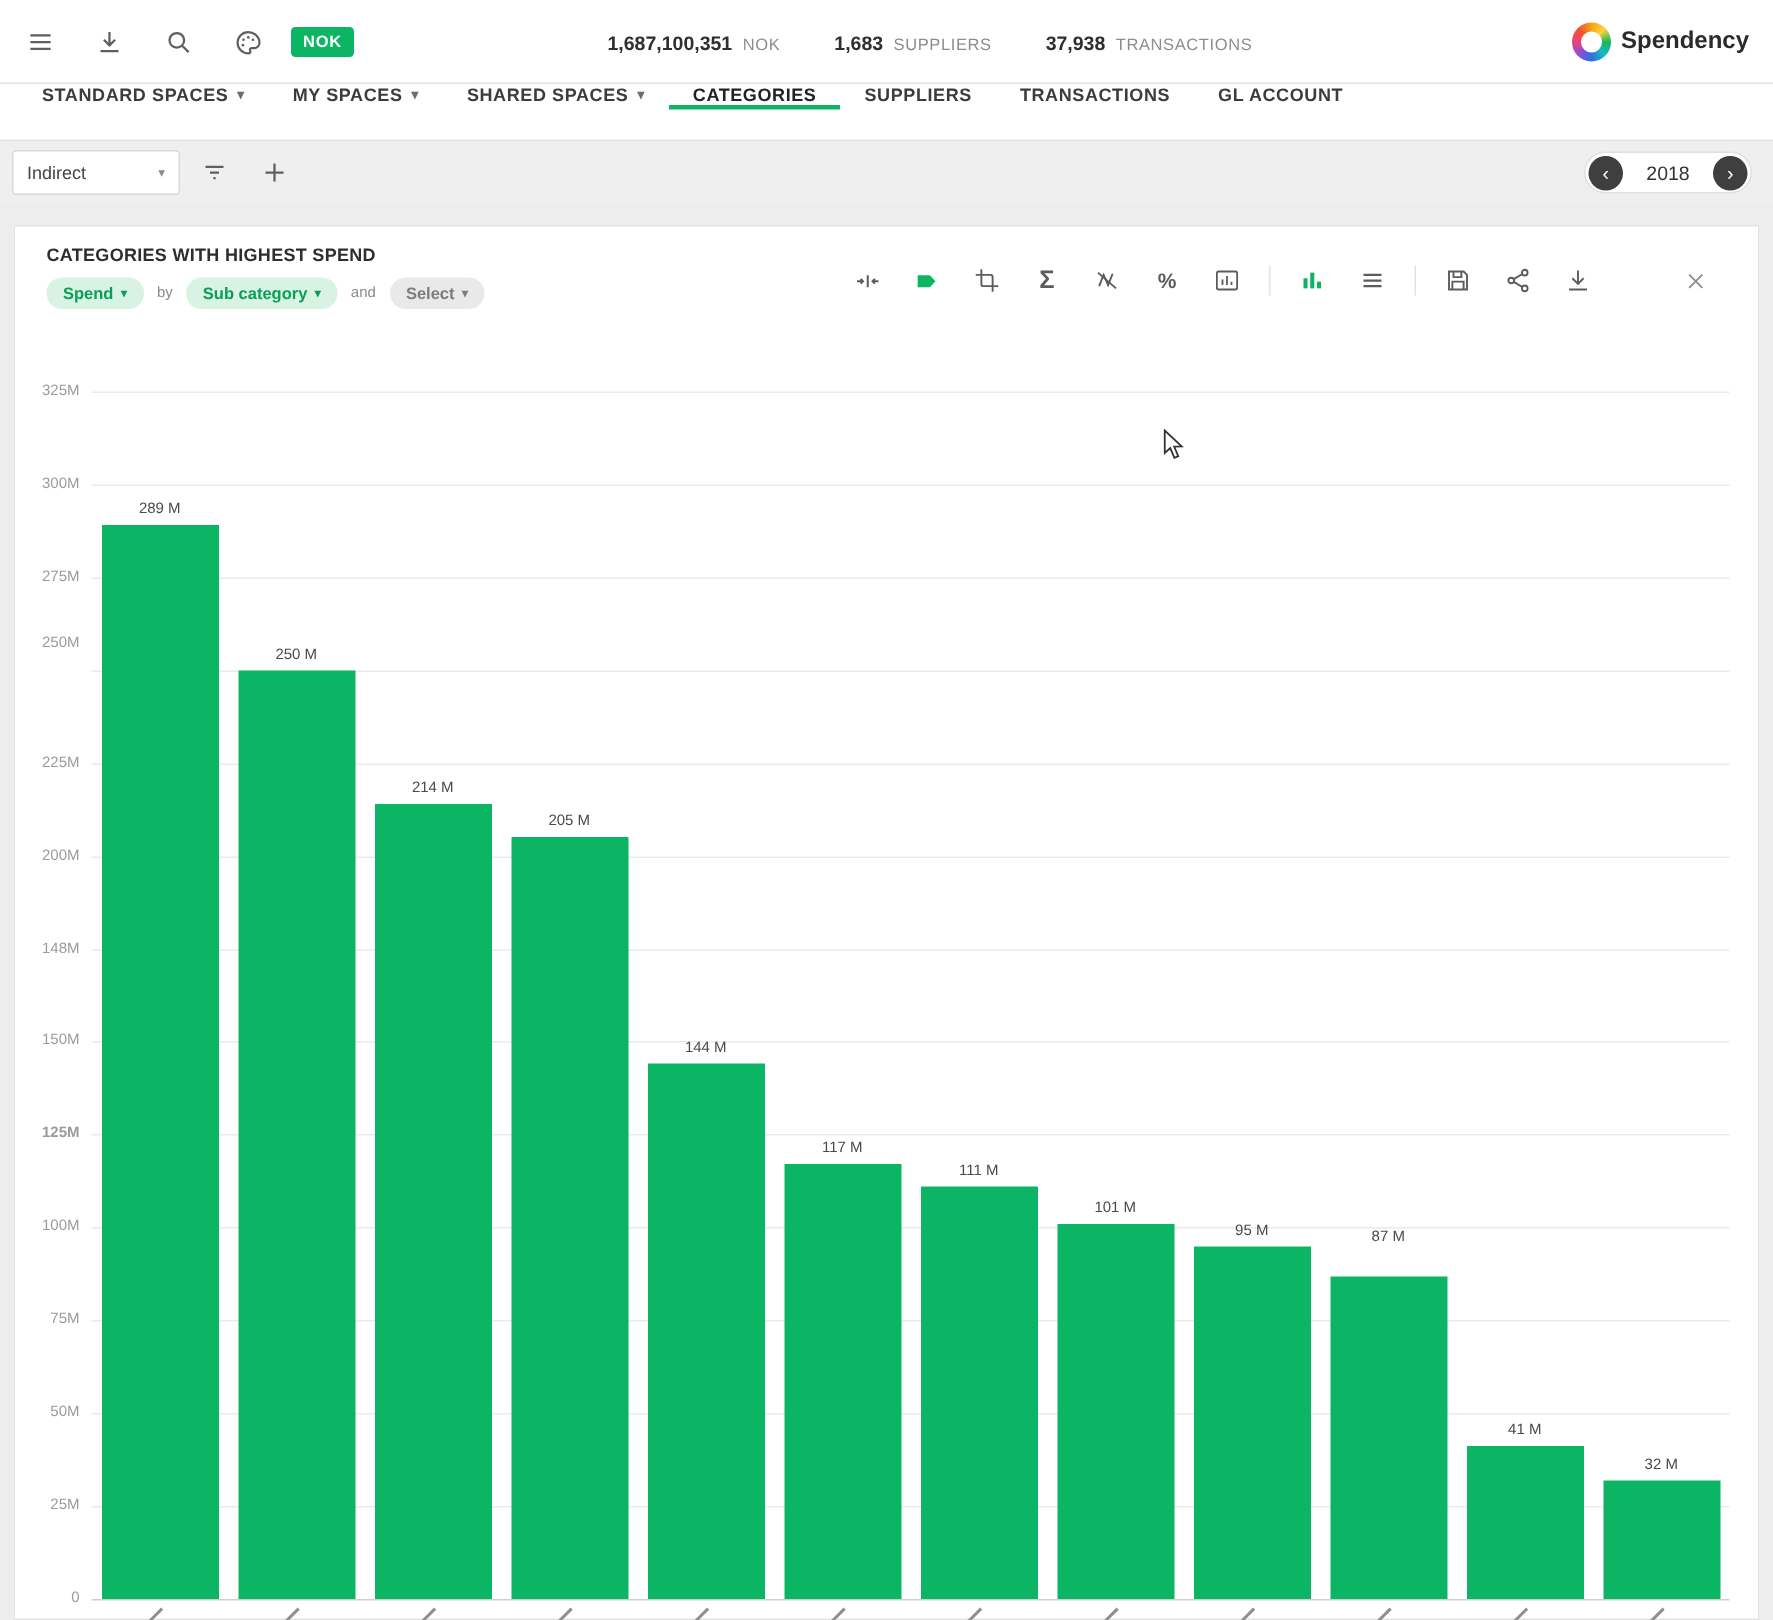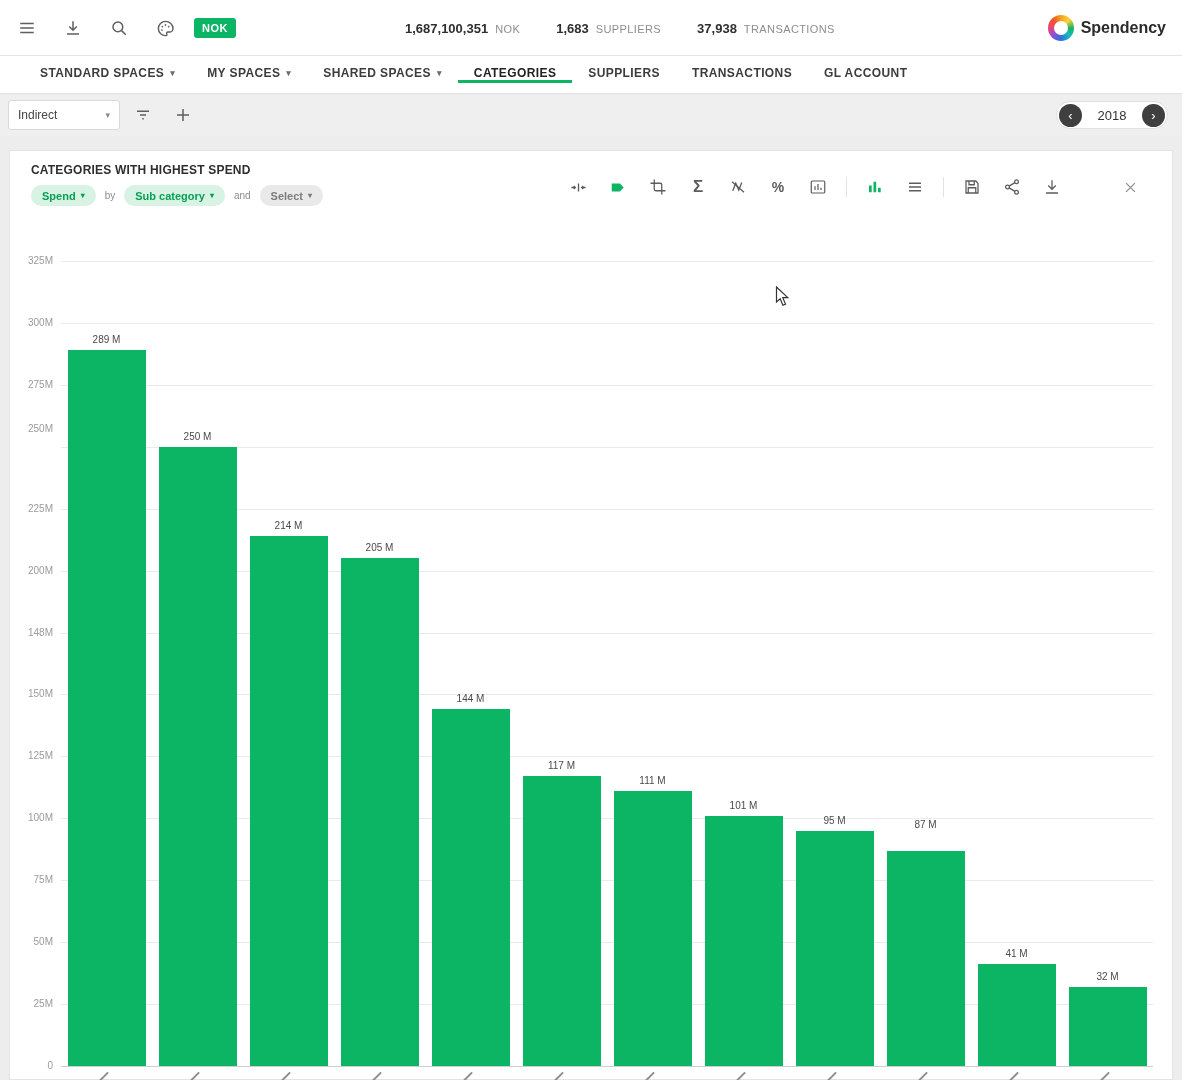--- a/index.html
+++ b/index.html
@@ -16,21 +16,21 @@
   .stat { display:flex; align-items:baseline; gap:7px; }
   .stat-value { font-size:13px; font-weight:bold; color:#2f2f2f; }
   .stat-label { font-size:11px; color:#8d8d8d; letter-spacing:.4px; }
   .brand { position:absolute; right:16px; top:0; height:56px; display:flex; align-items:center; gap:7px; }
   .logo { width:26px; height:26px; border-radius:50%;
           background:conic-gradient(#f6a21c,#ffd23c,#17b65c,#18b8c4,#2f6fe0,#8a4fd8,#e8447a,#f0532b,#f6a21c); position:relative; }
   .logo::after { content:""; position:absolute; left:6px; top:6px; width:14px; height:14px; border-radius:50%; background:#fff; }
   .brand-name { font-size:16px; font-weight:bold; color:#2b2b2b; }
 
   
-  .navbar { position:absolute; top:56px; left:0; width:100%; height:38px; background:#fff; border-bottom:1px solid #e2e2e2; display:flex; align-items:center; padding-left:24px; }
+  .navbar { position:absolute; top:56px; left:0; width:100%; height:38px; background:#fff; border-bottom:1px solid #e2e2e2; display:flex; align-items:flex-start; padding-left:12px; }
   .tab { display:flex; align-items:center; gap:6px; padding:0 16px; border:none; background:transparent; cursor:pointer;
          font-family:inherit; font-size:12px; font-weight:600; letter-spacing:.4px; color:#3c3c3c; border-bottom:3px solid transparent; }
   .tab.active { color:#222; border-bottom-color:var(--accent); }
   .tab .caret { font-size:9px; color:#6d6d6d; }
 
   
   .filterbar { position:absolute; top:95px; left:0; width:100%; height:41px; background:#efefef; }
   .select-box { position:absolute; left:8px; top:5px; width:112px; height:30px; background:#fff; border:1px solid #d9d9d9; border-radius:3px;
                 display:flex; align-items:center; justify-content:space-between; padding:0 9px; font-size:12px; color:#454545; cursor:pointer; font-family:inherit; }
   .select-box .caret { font-size:9px; color:#8a8a8a; }
@@ -275,21 +275,21 @@
         <div class="ytick" style="top: 799px;">0</div>
         <div class="gridline" style="top: 743.077px;"></div>
         <div class="ytick" style="top: 737.077px;">25M</div>
         <div class="gridline" style="top: 681.154px;"></div>
         <div class="ytick" style="top: 675.154px;">50M</div>
         <div class="gridline" style="top: 619.231px;"></div>
         <div class="ytick" style="top: 613.231px;">75M</div>
         <div class="gridline" style="top: 557.308px;"></div>
         <div class="ytick" style="top: 551.308px;">100M</div>
         <div class="gridline" style="top: 495.385px;"></div>
-        <div class="ytick" style="top: 489.385px;">125M</div>
+        <div class="ytick" style="top: 489.385px; font-weight: bold;">125M</div>
         <div class="gridline" style="top: 433.462px;"></div>
         <div class="ytick" style="top: 427.462px;">150M</div>
         <div class="gridline" style="top: 371.538px;"></div>
         <div class="ytick" style="top: 365.538px;">148M</div>
         <div class="gridline" style="top: 309.615px;"></div>
         <div class="ytick" style="top: 303.615px;">200M</div>
         <div class="gridline" style="top: 247.692px;"></div>
         <div class="ytick" style="top: 241.692px;">225M</div>
         <div class="gridline" style="top: 185.769px;"></div>
         <div class="ytick" style="top: 162px;">250M</div>

